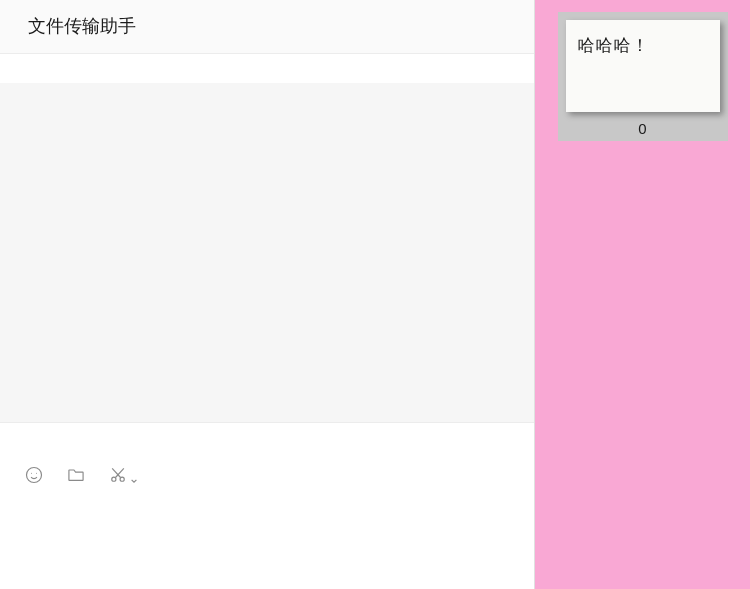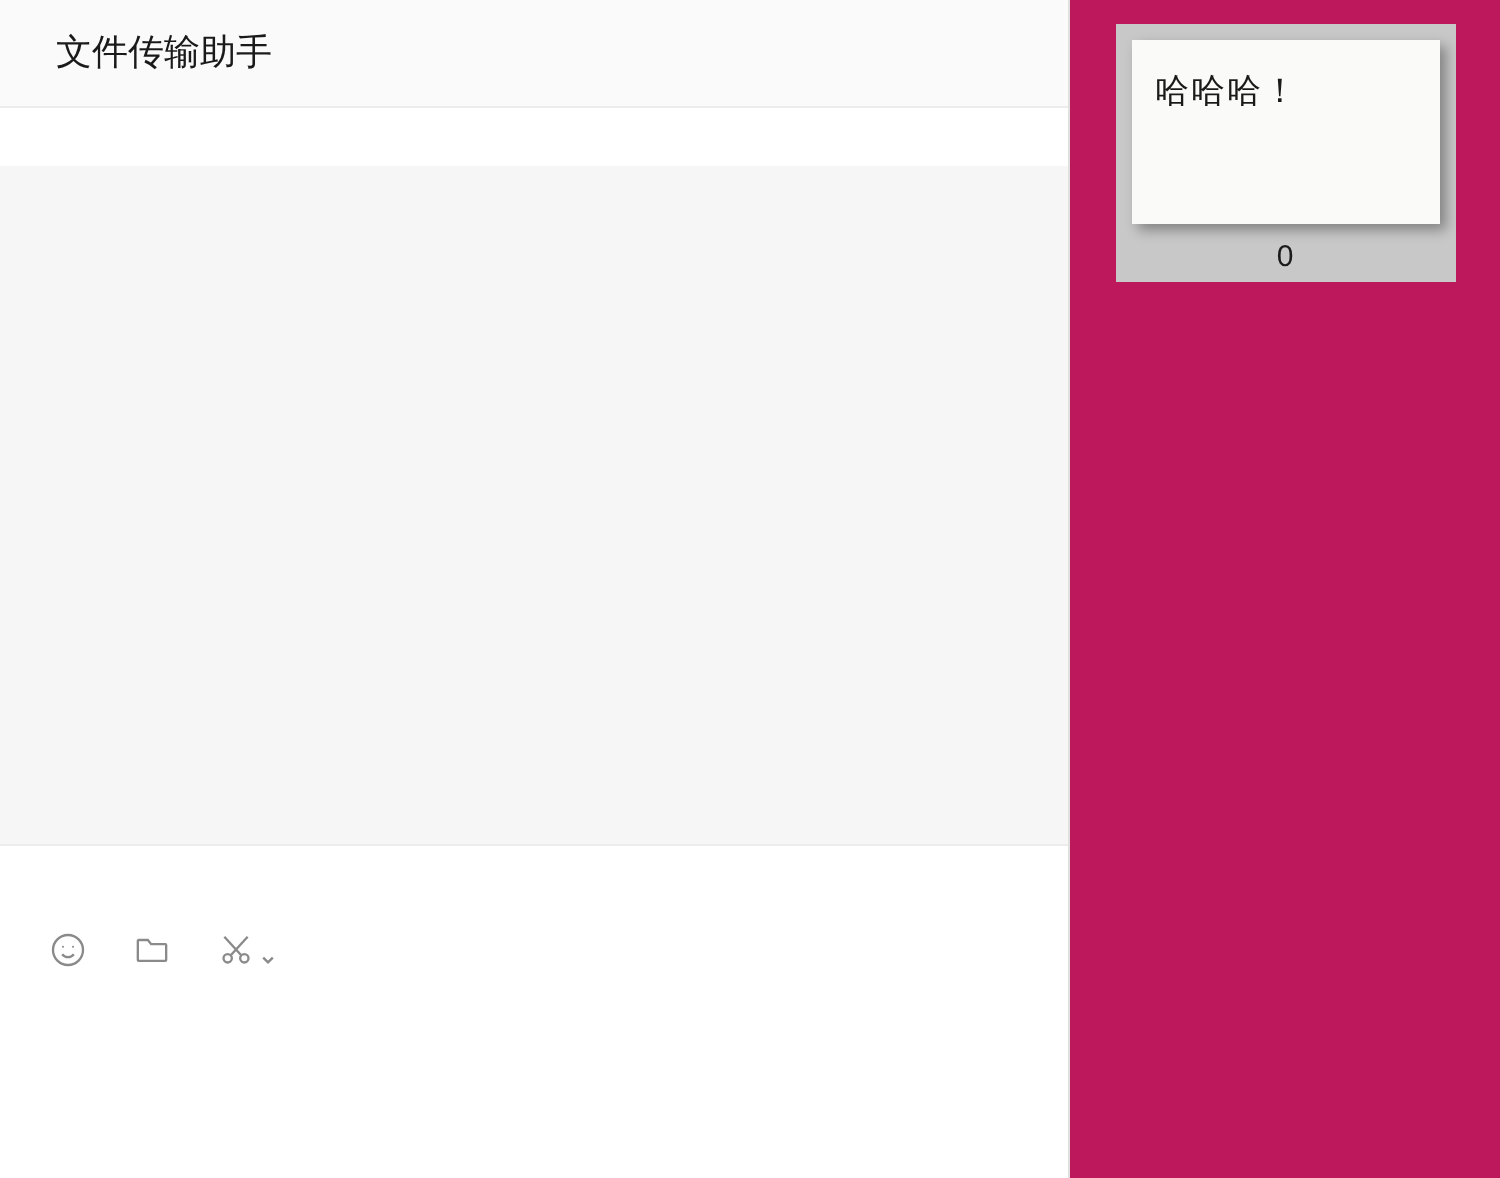--- a/index.html
+++ b/index.html
@@ -79,21 +79,21 @@
     }
     .chevron svg {
       width: 8px;
       height: 8px;
       stroke: #8a8a8a;
       fill: none;
       stroke-width: 1.5;
     }
     .side-panel {
       flex: 1;
-      background: #be185d;
+      background: #f9a8d4;
       padding: 12px;
     }
     .preview-box {
       width: 170px;
       background: #c8c8c8;
       padding: 8px 8px 4px 8px;
       margin: 0 auto;
     }
     .preview-card {
       width: 100%;

